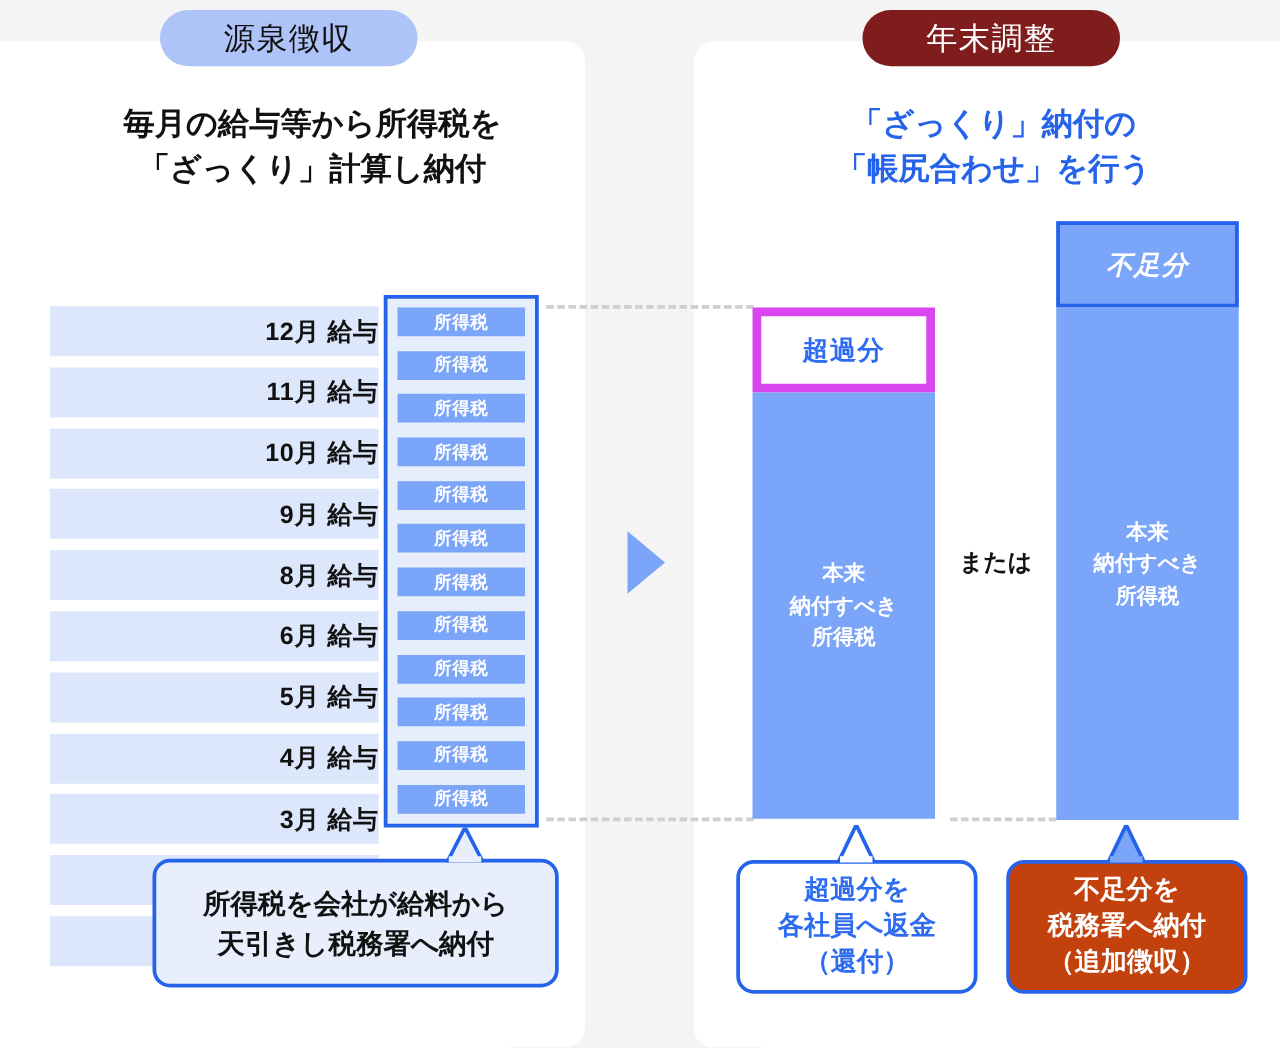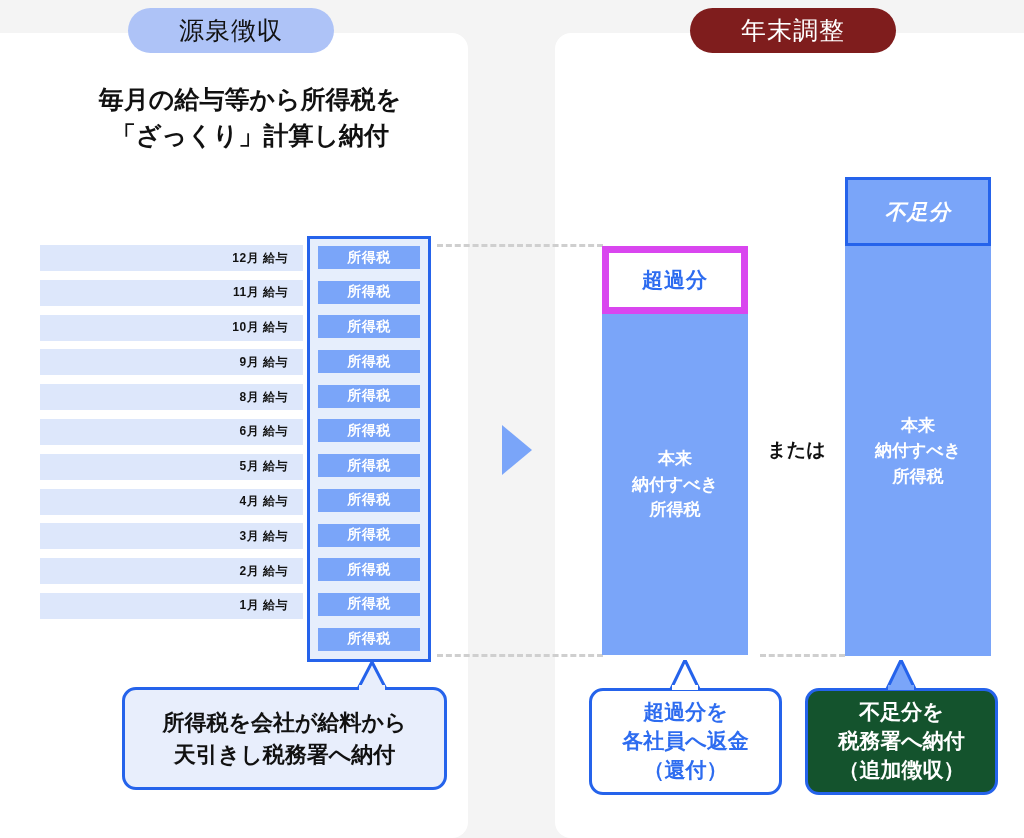--- a/index.html
+++ b/index.html
@@ -42,26 +42,25 @@
     line-height: 1.42;
     white-space: pre-line;
     z-index: 4;
   }
   #heading-left  { left: 30px;  top: 82px; width: 440px; color: #111111; }
   #heading-right { left: 565px; top: 82px; width: 460px; color: #2563eb; }
 
   
   #month-list { position: absolute; left: 40px; top: 245px; width: 263px; z-index: 3; }
   .month-row {
-    height: 26px;
+    height: 40px;
     background: #dde7fb;
     margin-bottom: 8.8px;
     display: flex; align-items: center; justify-content: flex-end;
-    padding-right: 15px;
-    font-size: 12px; font-weight: bold; color: #111111;
+    font-size: 20px; font-weight: bold; color: #111111;
     letter-spacing: .5px;
   }
 
   
   #tax-column {
     position: absolute; left: 307px; top: 236px;
     width: 124px; height: 426px;
     background: #e6eefc;
     border: 3px solid #2563eb;
     z-index: 3;
@@ -159,39 +158,41 @@
     width: 193px; height: 107px;
     border: 3px solid #2563eb;
     border-radius: 14px;
     display: flex; align-items: center; justify-content: center;
     text-align: center;
     font-size: 21px; font-weight: bold;
     line-height: 1.38; white-space: pre-line;
     z-index: 4;
   }
   #callout-refund  { left: 589px; top: 688px; background: #ffffff; color: #2d6cf0; }
-  #callout-collect { left: 805px; top: 688px; background: #14532d; color: #ffffff; }
+  #callout-collect { left: 805px; top: 688px; background: #c2410c; color: #ffffff; }
 
   .notch-r { position: absolute; width: 34px; height: 30px; z-index: 5; }
   #notch-refund  { left: 668px; top: 660px; }
   #notch-collect { left: 884px; top: 660px; }
 </style>
 </head>
 <body>
 
 <div id="stage">
 
   <div class="panel" id="panel-left"></div>
   <div class="panel" id="panel-right"></div>
 
   <div class="badge" id="badge-left">源泉徴収</div>
   <div class="badge" id="badge-right">年末調整</div>
 
   <div class="heading" id="heading-left">毎月の給与等から所得税を
 「ざっくり」計算し納付</div>
+  <div class="heading" id="heading-right">「ざっくり」納付の
+「帳尻合わせ」を行う</div>
 
   <div id="month-list">
       <div class="month-row">12月 給与</div>
       <div class="month-row">11月 給与</div>
       <div class="month-row">10月 給与</div>
       <div class="month-row">9月 給与</div>
       <div class="month-row">8月 給与</div>
       <div class="month-row">6月 給与</div>
       <div class="month-row">5月 給与</div>
       <div class="month-row">4月 給与</div>

